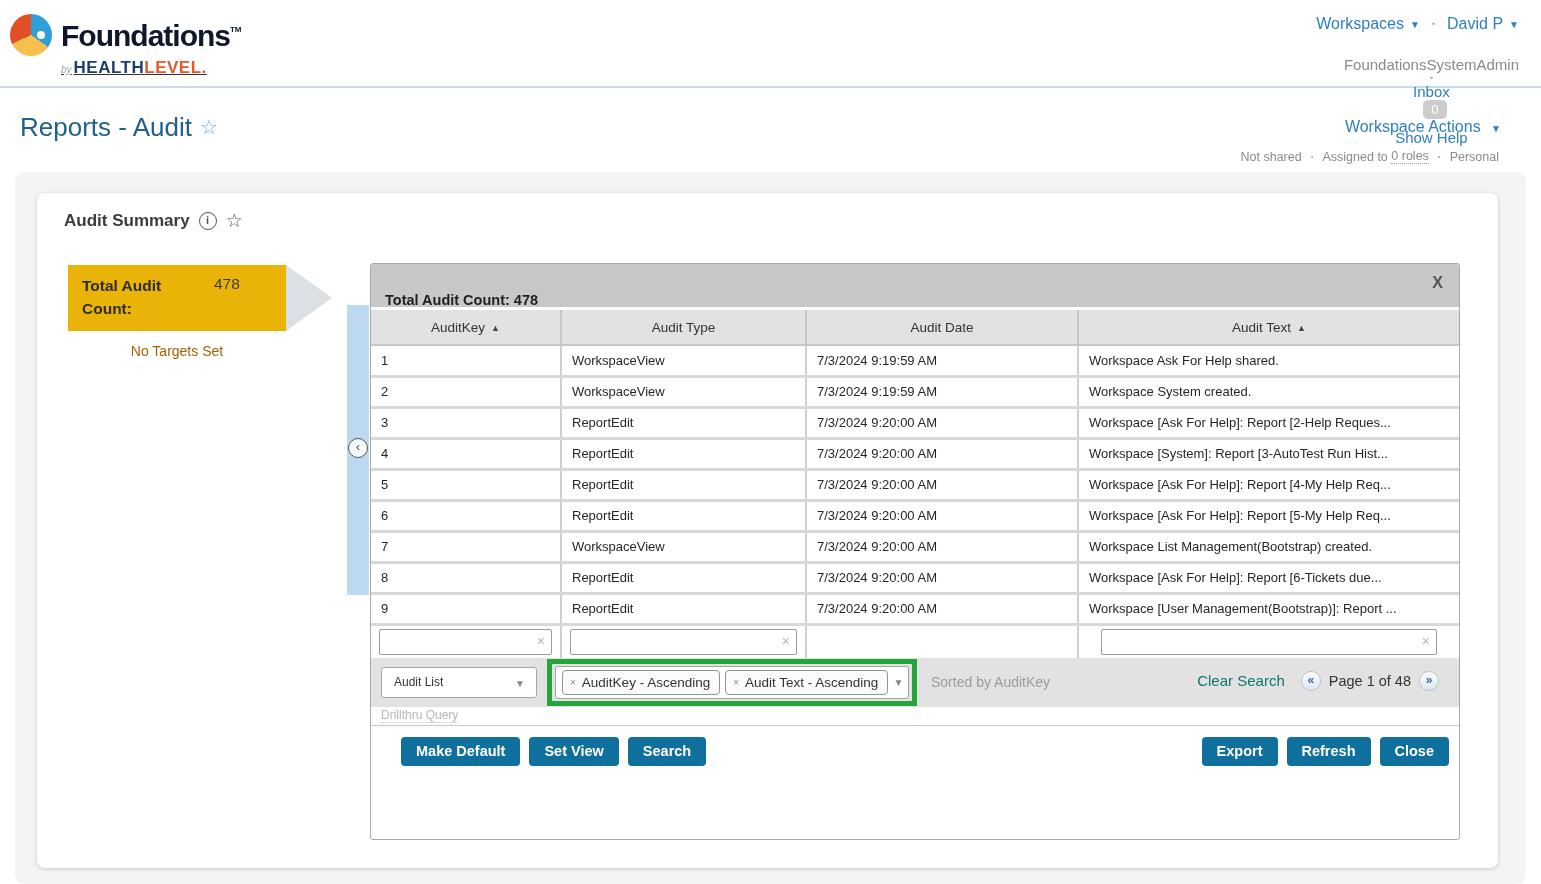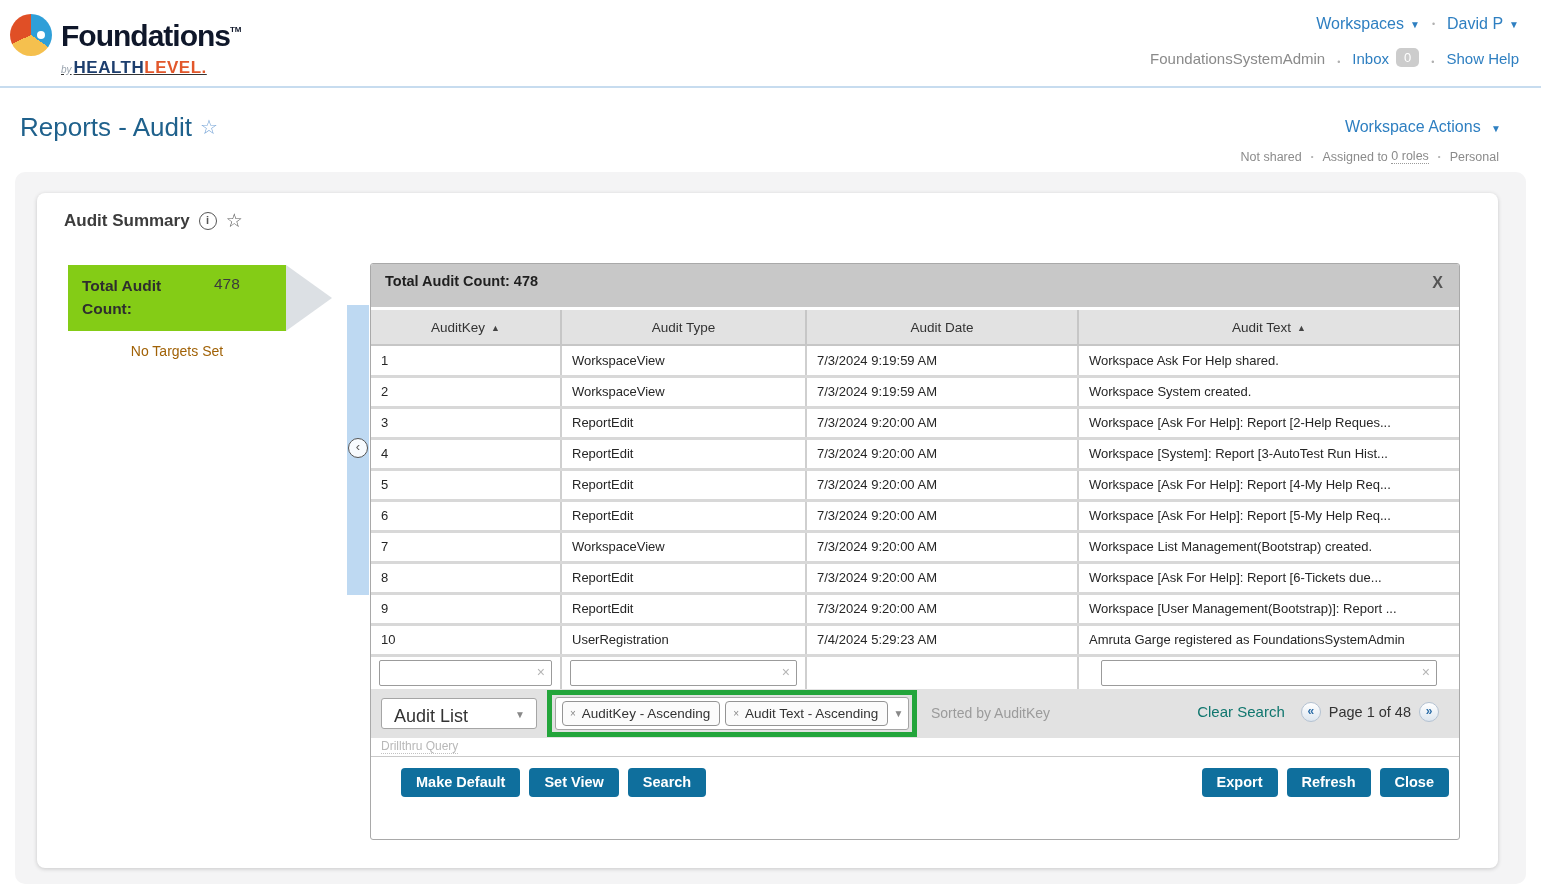--- a/index.html
+++ b/index.html
@@ -18,21 +18,21 @@
   .logo-pie::after { content:""; position:absolute; left:27px; top:23px; width:8px; height:8px; border-radius:50%; background:#fff; }
   .logo-text { margin-left:9px; }
   .brand-line { font-size:30px; font-weight:bold; color:#0f172a; letter-spacing:-1px; line-height:44px; }
   .brand-tm { font-size:8px; font-weight:bold; vertical-align:14px; letter-spacing:0; }
   .byline { line-height:20px;text-decoration:underline; }
   .by-word { font-size:10px; font-style:italic; color:#9aa4af; margin-right:2px; }
   .by-health { font-size:17px; font-weight:bold; color:#1d3e6e; letter-spacing:0.5px; }
   .by-level { font-size:17px; font-weight:bold; color:#e2572b; letter-spacing:0.5px; }
 
   .nav-line1 { position:absolute; right:22px; top:15px; font-size:16px; display:flex; align-items:center; }
-  .nav-line2 { position:absolute; right:22px; top:48px; font-size:15px; display:flex; align-items:flex-end; }
+  .nav-line2 { position:absolute; right:22px; top:56px; font-size:15px; display:flex; align-items:center;flex-direction:column; }
   .nav-link { color:#2e7fc1; cursor:pointer; }
   .nav-muted { color:#8a8a8a; }
   .caret { font-size:10px; color:#2e7fc1; margin-left:6px; }
   .sep-dot { color:#b0b0b0; font-size:9px; margin:0 12px; }
   .inbox-badge { display:inline-block; background:#cccccc; color:#ffffff; border-radius:5px; padding:0 8px; font-size:13px; line-height:19px; margin-left:7px; }
 
   
   .page-title { position:absolute; left:20px; top:112px; font-size:26px; color:#1f618c; }
   .title-star { font-size:20px; color:#7aa7d8; margin-left:8px; vertical-align:2px; cursor:pointer; }
   .workspace-actions { position:absolute; right:40px; top:118px; font-size:16px; color:#2e7fc1; cursor:pointer; }
@@ -42,56 +42,56 @@
 
   
   .section-card { position:absolute; left:15px; top:172px; width:1511px; height:712px; background:#f4f4f5; border-radius:10px; }
   .widget-card { position:absolute; left:22px; top:21px; width:1461px; height:675px; background:#fff; border-radius:8px; box-shadow:0 1px 4px rgba(0,0,0,0.18); }
 
   .widget-title { position:absolute; left:27px; top:16px; font-size:17px; font-weight:bold; color:#3c3c3c; display:flex; align-items:center; }
   .info-icon { display:inline-block; width:18px; height:18px; border:1.5px solid #555; border-radius:50%; font-size:11px; font-weight:bold; line-height:15px; text-align:center; color:#555; margin-left:9px; cursor:pointer; }
   .widget-star { font-size:19px; color:#555; font-weight:normal; margin-left:9px; cursor:pointer; }
 
   
-  .kpi-tab { position:absolute; left:31px; top:72px; width:218px; height:66px; background:#84cc16; cursor:pointer; }
+  .kpi-tab { position:absolute; left:31px; top:72px; width:218px; height:66px; background:#eab308; cursor:pointer; }
   .kpi-tab::after { content:""; position:absolute; left:100%; top:0; width:0; height:0;
     border-top:33px solid transparent; border-bottom:33px solid transparent; border-left:46px solid #dce0e4; }
   .kpi-label { position:absolute; left:14px; top:9px; width:118px; font-size:15.5px; font-weight:bold; color:#2e2e2e; line-height:23px; }
   .kpi-value { position:absolute; left:146px; top:10px; font-size:15.5px; color:#3c3c3c; }
   .no-targets { position:absolute; left:31px; top:150px; width:218px; text-align:center; font-size:14px; color:#a16207; }
 
   
   .collapse-strip { position:absolute; left:310px; top:112px; width:22px; height:290px; background:#bed9f2; }
   .collapse-btn { position:absolute; left:311px; top:245px; width:20px; height:20px; border:1.5px solid #555; border-radius:50%; background:#f8fbfe; color:#555; font-size:13px; line-height:16px; text-align:center; cursor:pointer; }
 
   
   .table-panel { position:absolute; left:333px; top:70px; width:1090px; height:577px; background:#fff; border:1px solid #a9a9a9; border-radius:3px; }
   .panel-titlebar { position:relative; height:43px; background:#c8c8c8; border-radius:2px 2px 0 0; }
-  .panel-title { position:absolute; left:14px; top:9px; font-size:14.5px; font-weight:bold; color:#1f1f1f; }
+  .panel-title { position:absolute; left:14px; top:28px; font-size:14.5px; font-weight:bold; color:#1f1f1f; }
   .panel-close { position:absolute; right:16px; top:10px; font-size:16px; color:#555; font-weight:600; cursor:pointer; }
 
   table.audit { width:100%; border-collapse:collapse; table-layout:fixed; margin-top:3px; }
   table.audit th { height:35px; background:#e2e2e2; font-size:13.5px; font-weight:normal; color:#333;
     text-align:center; border-right:2px solid #c6c6c6; border-bottom:2px solid #c6c6c6; cursor:pointer; }
   table.audit th:last-child { border-right:none; }
   table.audit td { height:31px; background:#fff; font-size:13px; color:#262626; padding:0 10px;
     border-right:2px solid #cfcfcf; border-bottom:3px solid #d8d8d8; white-space:nowrap; overflow:hidden; }
   table.audit td:last-child { border-right:none; }
   .sort-asc { font-size:9px; color:#444; margin-left:6px; vertical-align:1px; }
 
   tr.filter-row td { height:33px; border-bottom:none; padding:3px 8px; }
   .filter-box { position:relative; height:26px; border:1px solid #9b9b9b; border-radius:2px; background:#fff; }
   .filter-box.narrow { margin:0 14px; }
   .filter-box input { width:100%; height:100%; border:none; outline:none; padding:0 24px 0 6px; font-size:13px; font-family:inherit; background:transparent; }
   .clear-x { position:absolute; right:6px; top:3px; font-size:14px; color:#b5b5b5; cursor:pointer; }
 
   
   .panel-toolbar { position:relative; height:49px; background:#e2e2e2; }
   .view-select { position:absolute; left:10px; top:9px; width:156px; height:31px; background:#fff; border:1px solid #a5a5a5; border-radius:3px; cursor:pointer; }
-  .view-select .sel-text { position:absolute; left:12px; top:7px; font-size:18px; color:#333; }
+  .view-select .sel-text { position:absolute; left:12px; top:7px; font-size:12px; color:#333; }
   .sel-caret { position:absolute; right:11px; top:10px; font-size:10px; color:#888; }
 
   .sort-highlight { position:absolute; left:176px; top:1px; width:370px; height:47px; border:5px solid #23a53b; }
   .sort-select { position:absolute; left:3px; top:2px; width:354px; height:33px; background:#fff; border:1px solid #a5a5a5; border-radius:3px; display:flex; align-items:center; padding:0 6px; cursor:pointer; }
   .chip { display:inline-flex; align-items:center; height:25px; border:1px solid #949494; border-radius:4px; background:#fbfbfb; padding:0 9px 0 7px; margin-right:5px; font-size:13.5px; color:#333; white-space:nowrap; }
   .chip-x { font-size:10px; color:#888; margin-right:6px; cursor:pointer; }
   .sort-select .sel-caret { position:static; margin-left:auto; }
 
   .sorted-by { position:absolute; left:560px; top:16px; font-size:14px; color:#9b9b9b; }
   .pager { position:absolute; right:12px; top:13px; display:flex; align-items:center; font-size:14.5px; color:#333; }
@@ -238,26 +238,20 @@
               <td>ReportEdit</td>
               <td>7/3/2024 9:20:00 AM</td>
               <td>Workspace [Ask For Help]: Report [6-Tickets due...</td>
             </tr>
           <tr>
               <td>9</td>
               <td>ReportEdit</td>
               <td>7/3/2024 9:20:00 AM</td>
               <td>Workspace [User Management(Bootstrap)]: Report ...</td>
             </tr>
-          <tr>
-              <td>10</td>
-              <td>UserRegistration</td>
-              <td>7/4/2024 5:29:23 AM</td>
-              <td>Amruta Garge registered as FoundationsSystemAdmin</td>
-            </tr>
           <tr class="filter-row">
             <td>
                 <div class="filter-box"><input style=""><span class="clear-x">×</span></div>
               </td>
             <td>
                 <div class="filter-box"><input style=""><span class="clear-x">×</span></div>
               </td>
             <td></td>
             <td>
                 <div class="filter-box narrow"><input style=""><span class="clear-x">×</span></div>

